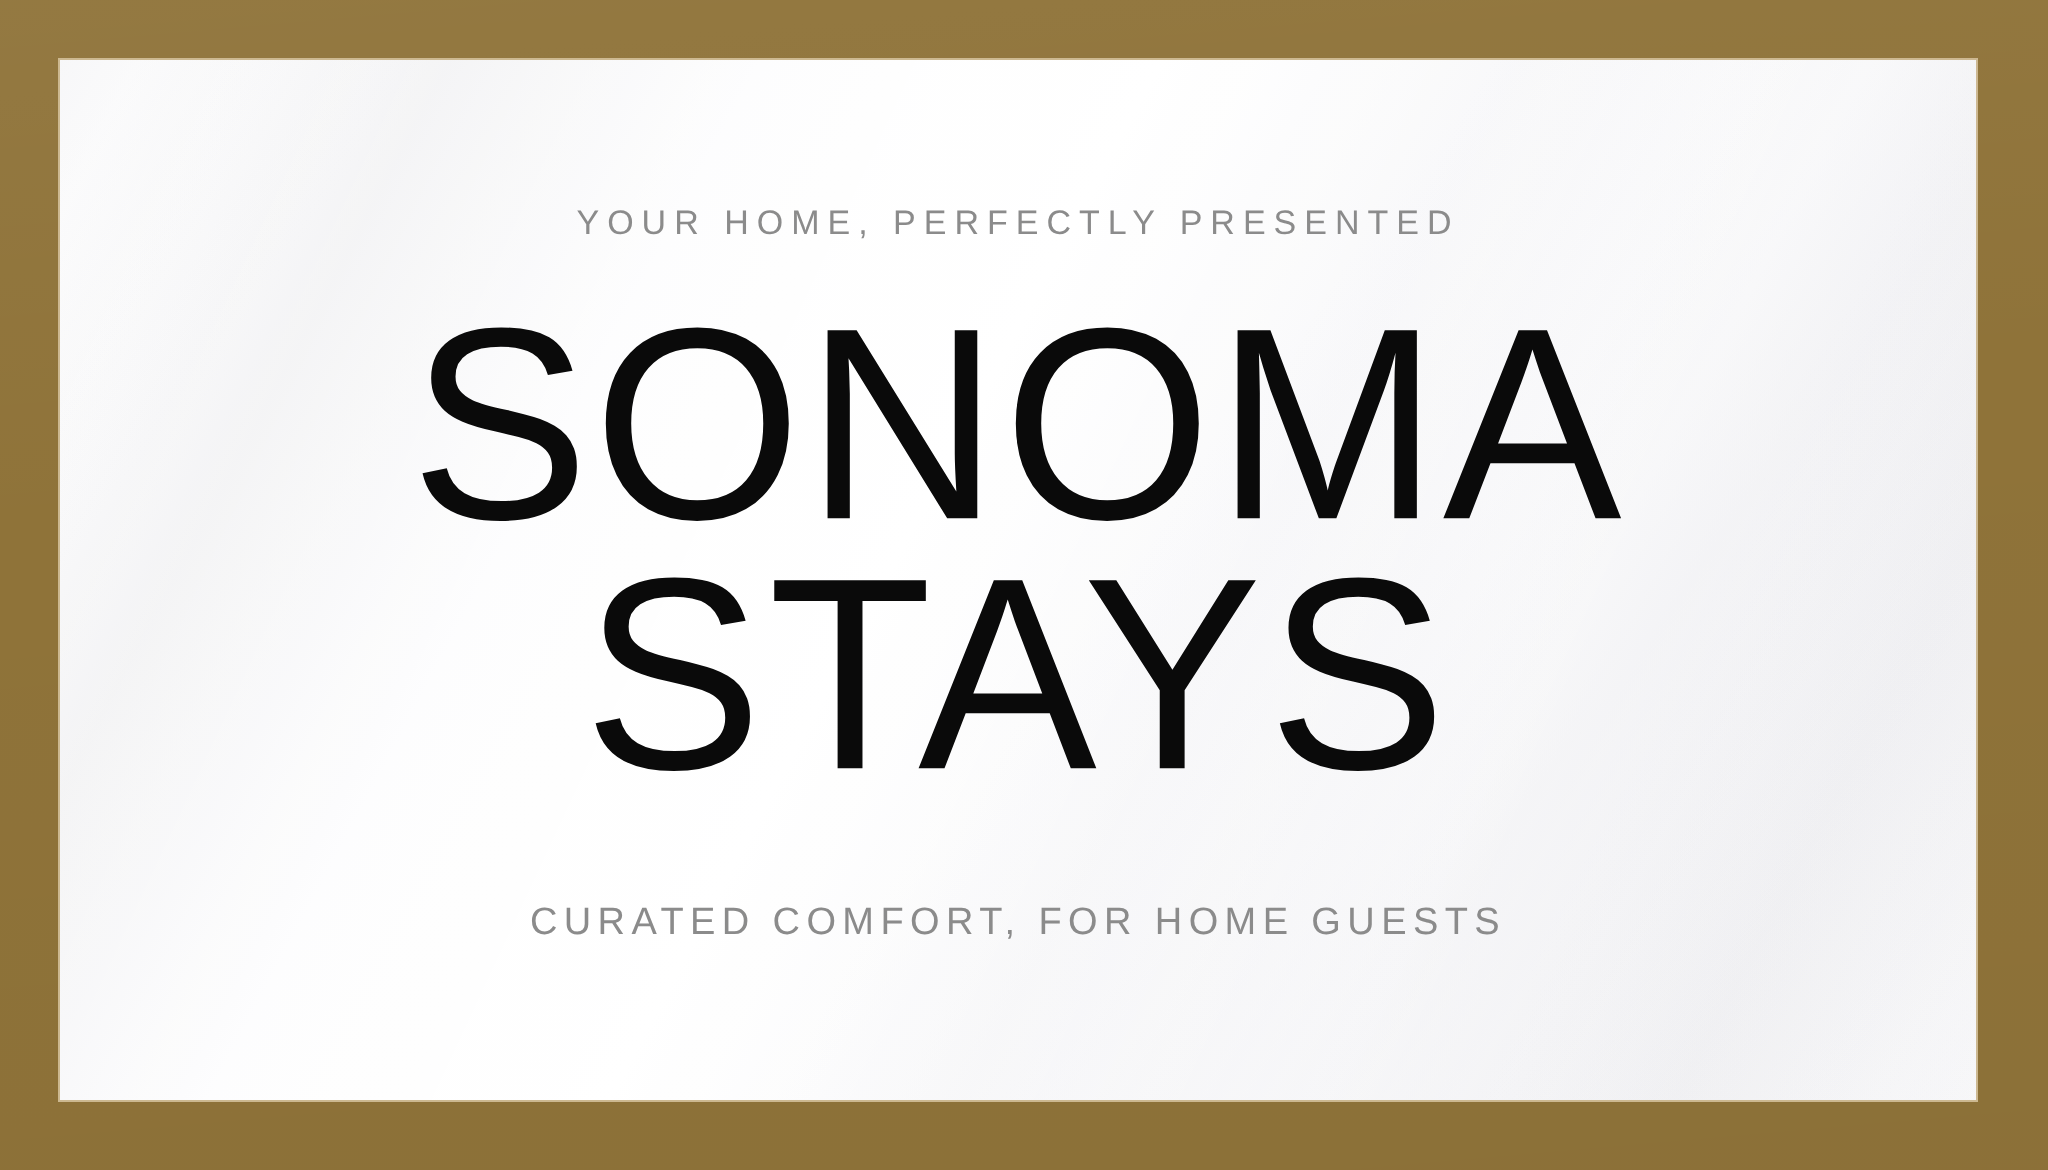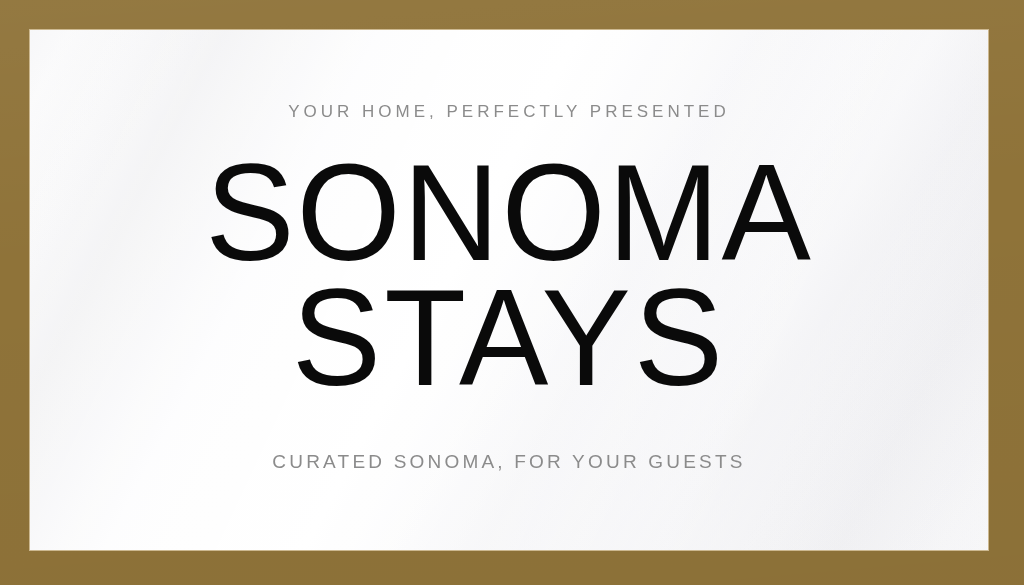--- a/index.html
+++ b/index.html
@@ -155,17 +155,17 @@
 
     <div class="content">
 
       <div class="tagline-top">YOUR HOME, PERFECTLY PRESENTED</div>
 
       <div class="wordmark">
         <span class="wordmark-line line-1">SONOMA</span>
         <span class="wordmark-line line-2">STAYS</span>
       </div>
 
-      <div class="tagline-bottom">CURATED SONOMA, FOR YOUR GUESTS</div>
+      <div class="tagline-bottom">CURATED COMFORT, FOR HOME GUESTS</div>
 
     </div>
   </div>
 </div>
 
 </body></html>

